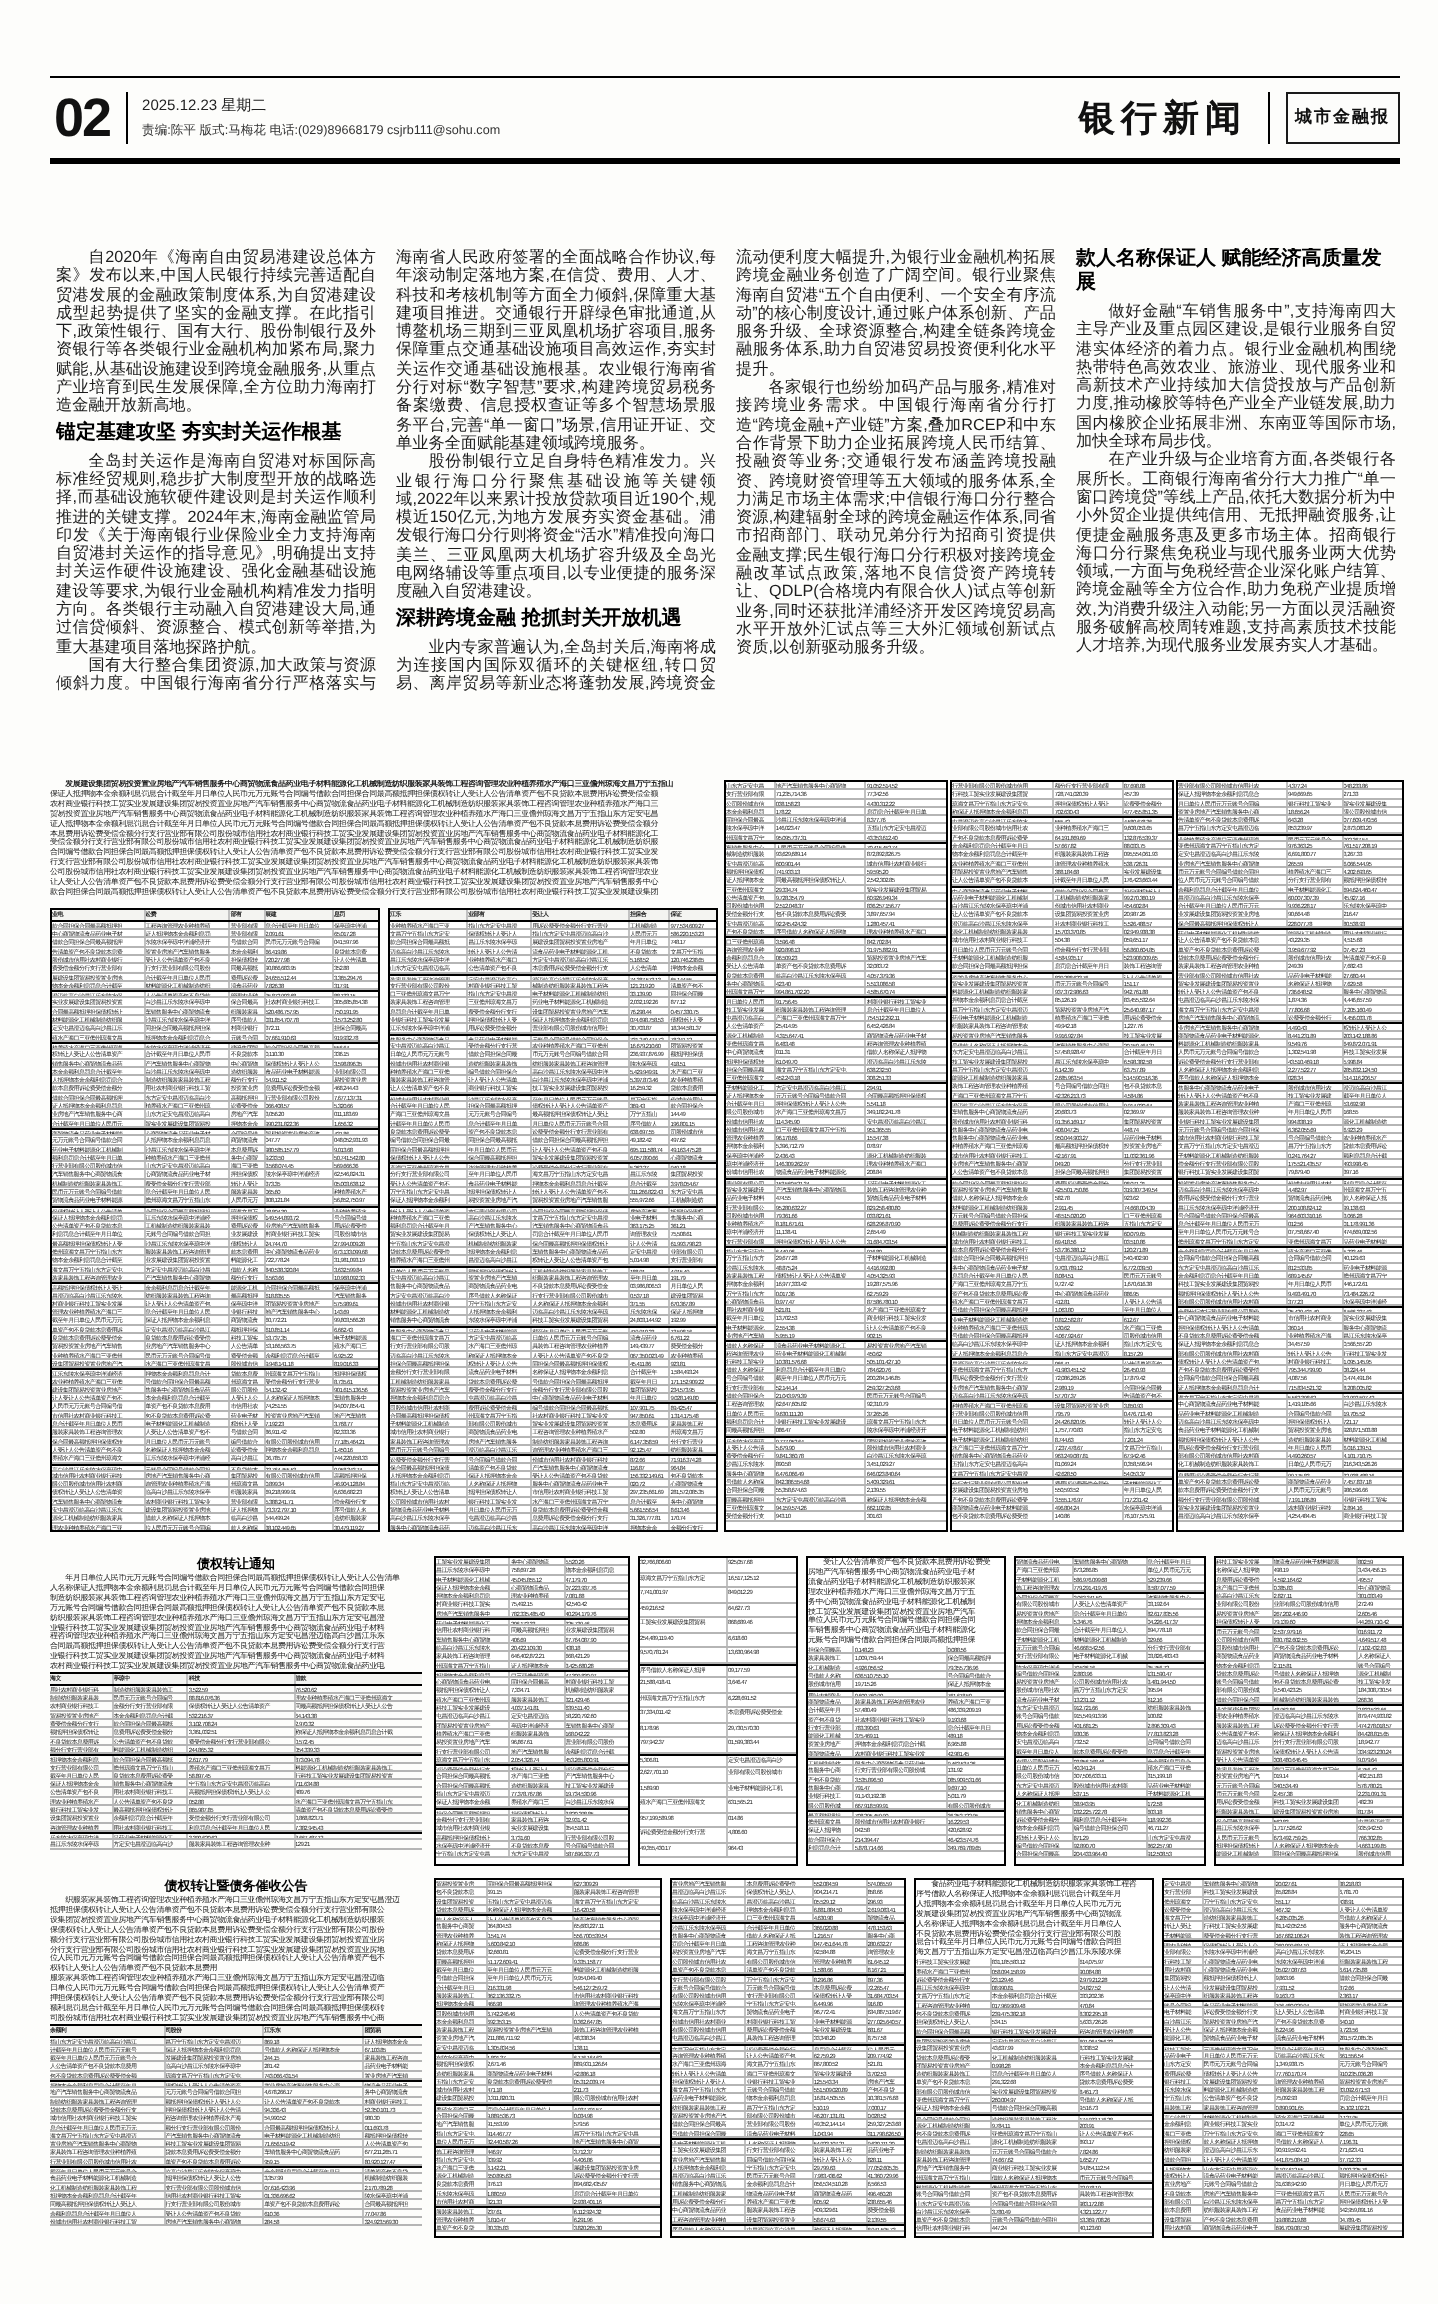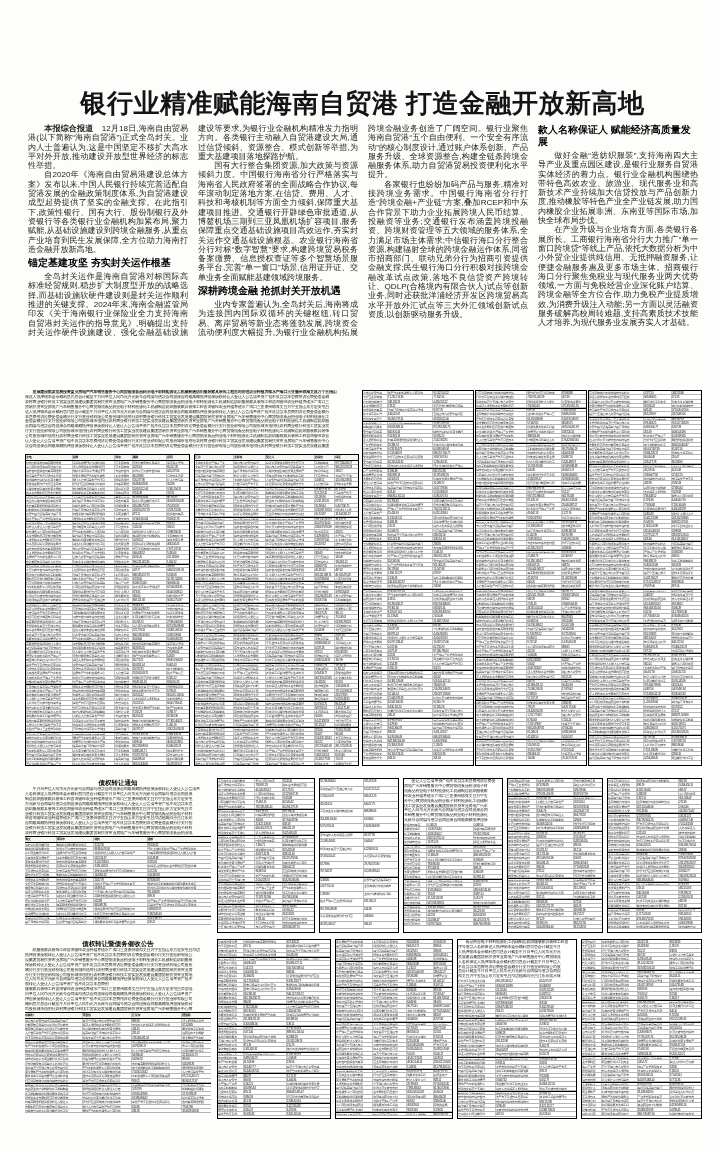--- a/index.html
+++ b/index.html
@@ -49,34 +49,44 @@
   .tcell{font-size:3px;line-height:1;overflow:hidden;white-space:nowrap;
          border-left:1px solid #c2c2c2;padding-top:1px;color:#1b1b1b;
          letter-spacing:-0.3px;box-sizing:border-box;}
   .tcell:first-child{border-left:none;}
 </style>
 </head>
 <body>
 
 <div class="sheet">
 
+  <div class="hdr">
+    <div class="pgnum">02</div>
+    <div class="vr"></div>
+    <div class="hdr-info">
+      <div class="hdr-date">2025.12.23 星期二</div>
+      <div class="hdr-staff">责编:陈平 版式:马梅花 电话:(029)89668179 csjrb111@sohu.com</div>
+    </div>
+    <div class="section-name">银行新闻</div>
+    <div class="vr"></div>
+    <div class="masthead">城市金融报</div>
+  </div>
 
-  <div class="headline">银行业精准赋能海南自贸港 打造金融开放新高地</div>
 
   <div class="article" id="article">
-      <p><span class="lead-tag">本报综合报道　</span>12月18日,海南自由贸易港(以下简称“海南自贸港”)正式全岛封关。业内人士普遍认为,这是中国坚定不移扩大高水平对外开放,推动建设开放型世界经济的标志性举措。</p>
       <p>自2020年《海南自由贸易港建设总体方案》发布以来,中国人民银行持续完善适配自贸港发展的金融政策制度体系,为自贸港建设成型起势提供了坚实的金融支撑。在此指引下,政策性银行、国有大行、股份制银行及外资银行等各类银行业金融机构加紧布局,聚力赋能,从基础设施建设到跨境金融服务,从重点产业培育到民生发展保障,全方位助力海南打造金融开放新高地。</p>
       <h3>锚定基建攻坚 夯实封关运作根基</h3>
       <p>全岛封关运作是海南自贸港对标国际高标准经贸规则,稳步扩大制度型开放的战略选择,而基础设施软硬件建设则是封关运作顺利推进的关键支撑。2024年末,海南金融监管局印发《关于海南银行业保险业全力支持海南自贸港封关运作的指导意见》,明确提出支持封关运作硬件设施建设、强化金融基础设施建设等要求,为银行业金融机构精准发力指明方向。各类银行主动融入自贸港建设大局,通过信贷倾斜、资源整合、模式创新等举措,为重大基建项目落地探路护航。</p>
       <p>国有大行整合集团资源,加大政策与资源倾斜力度。中国银行海南省分行严格落实与海南省人民政府签署的全面战略合作协议,每年滚动制定落地方案,在信贷、费用、人才、科技和考核机制等方面全力倾斜,保障重大基建项目推进。交通银行开辟绿色审批通道,从博鳌机场三期到三亚凤凰机场扩容项目,服务保障重点交通基础设施项目高效运作,夯实封关运作交通基础设施根基。农业银行海南省分行对标“数字智慧”要求,构建跨境贸易税务备案缴费、信息授权查证等多个智慧场景服务平台,完善“单一窗口”场景,信用证开证、交单业务全面赋能基建领域跨境服务。</p>
+      <p>股份制银行立足自身特色精准发力。兴业银行海口分行聚焦基础设施等关键领域,2022年以来累计投放贷款项目近190个,规模近150亿元,为地方发展夯实资金基础。浦发银行海口分行则将资金“活水”精准投向海口美兰、三亚凤凰两大机场扩容升级及全岛光电网络辅设等重点项目,以专业便捷的服务深度融入自贸港建设。</p>
       <h3>深耕跨境金融 抢抓封关开放机遇</h3>
       <p>业内专家普遍认为,全岛封关后,海南将成为连接国内国际双循环的关键枢纽,转口贸易、离岸贸易等新业态将蓬勃发展,跨境资金流动便利度大幅提升,为银行业金融机构拓展跨境金融业务创造了广阔空间。银行业聚焦海南自贸港“五个自由便利、一个安全有序流动”的核心制度设计,通过账户体系创新、产品服务升级、全球资源整合,构建全链条跨境金融服务体系,助力自贸港贸易投资便利化水平提升。</p>
       <p>各家银行也纷纷加码产品与服务,精准对接跨境业务需求。中国银行海南省分行打造“跨境金融+产业链”方案,叠加RCEP和中东合作背景下助力企业拓展跨境人民币结算、投融资等业务;交通银行发布涵盖跨境投融资、跨境财资管理等五大领域的服务体系,全力满足市场主体需求;中信银行海口分行整合资源,构建辐射全球的跨境金融运作体系,同省市招商部门、联动兄弟分行为招商引资提供金融支撑;民生银行海口分行积极对接跨境金融改革试点政策,落地不良信贷资产跨境转让、QDLP(合格境内有限合伙人)试点等创新业务,同时还获批洋浦经济开发区跨境贸易高水平开放外汇试点等三大外汇领域创新试点资质,以创新驱动服务升级。</p>
       <h3>款人名称保证人 赋能经济高质量发展</h3>
-      <p>做好金融“造纺织服装”,支持海南四大主导产业及重点园区建设,是银行业服务自贸港实体经济的着力点。银行业金融机构围绕热带特色高效农业、旅游业、现代服务业和高新技术产业持续加大信贷投放与产品创新力度,推动橡胶等特色产业全产业链发展,助力国内橡胶企业拓展非洲、东南亚等国际市场,加快全球布局步伐。</p>
+      <p>做好金融“车销售服务中”,支持海南四大主导产业及重点园区建设,是银行业服务自贸港实体经济的着力点。银行业金融机构围绕热带特色高效农业、旅游业、现代服务业和高新技术产业持续加大信贷投放与产品创新力度,推动橡胶等特色产业全产业链发展,助力国内橡胶企业拓展非洲、东南亚等国际市场,加快全球布局步伐。</p>
       <p>在产业升级与企业培育方面,各类银行各展所长。工商银行海南省分行大力推广“单一窗口跨境贷”等线上产品,依托大数据分析为中小外贸企业提供纯信用、无抵押融资服务,让便捷金融服务惠及更多市场主体。招商银行海口分行聚焦免税业与现代服务业两大优势领域,一方面与免税经营企业深化账户结算、跨境金融等全方位合作,助力免税产业提质增效,为消费升级注入动能;另一方面以灵活融资服务破解高校周转难题,支持高素质技术技能人才培养,为现代服务业发展夯实人才基础。</p>
     </div>
 
   <div class="dense">
 
     <div class="blk" style="left:0;top:0;width:332px;height:60px">
         <div class="pline b">　　发展建设集团贸易投资置业房地产汽车销售服务中心商贸物流食品药业电子材料能源化工机械制造纺织服装家具装饰工程咨询管理农业种植养殖水产海口三亚儋州琼海文昌万宁五指山</div>
         <div class="pline">保证人抵押物本金余额利息罚息合计截至年月日单位人民币元万元账号合同编号借款合同担保合同最高额抵押担保债权转让人受让人公告清单资产包不良贷款本息费用诉讼费受偿金额</div>
         <div class="pline">农村商业银行科技工贸实业发展建设集团贸易投资置业房地产汽车销售服务中心商贸物流食品药业电子材料能源化工机械制造纺织服装家具装饰工程咨询管理农业种植养殖水产海口三</div>
         <div class="pline">贸易投资置业房地产汽车销售服务中心商贸物流食品药业电子材料能源化工机械制造纺织服装家具装饰工程咨询管理农业种植养殖水产海口三亚儋州琼海文昌万宁五指山东方定安屯昌</div>

